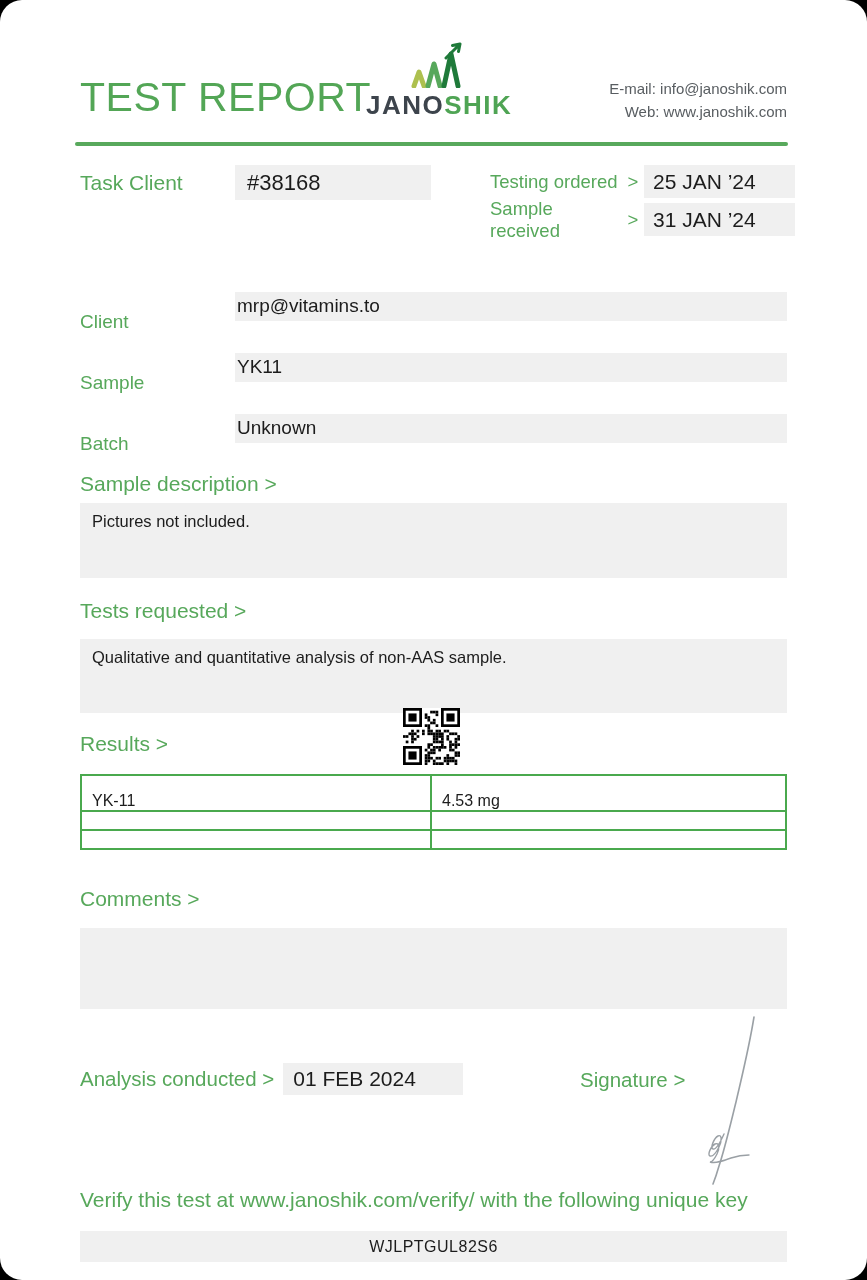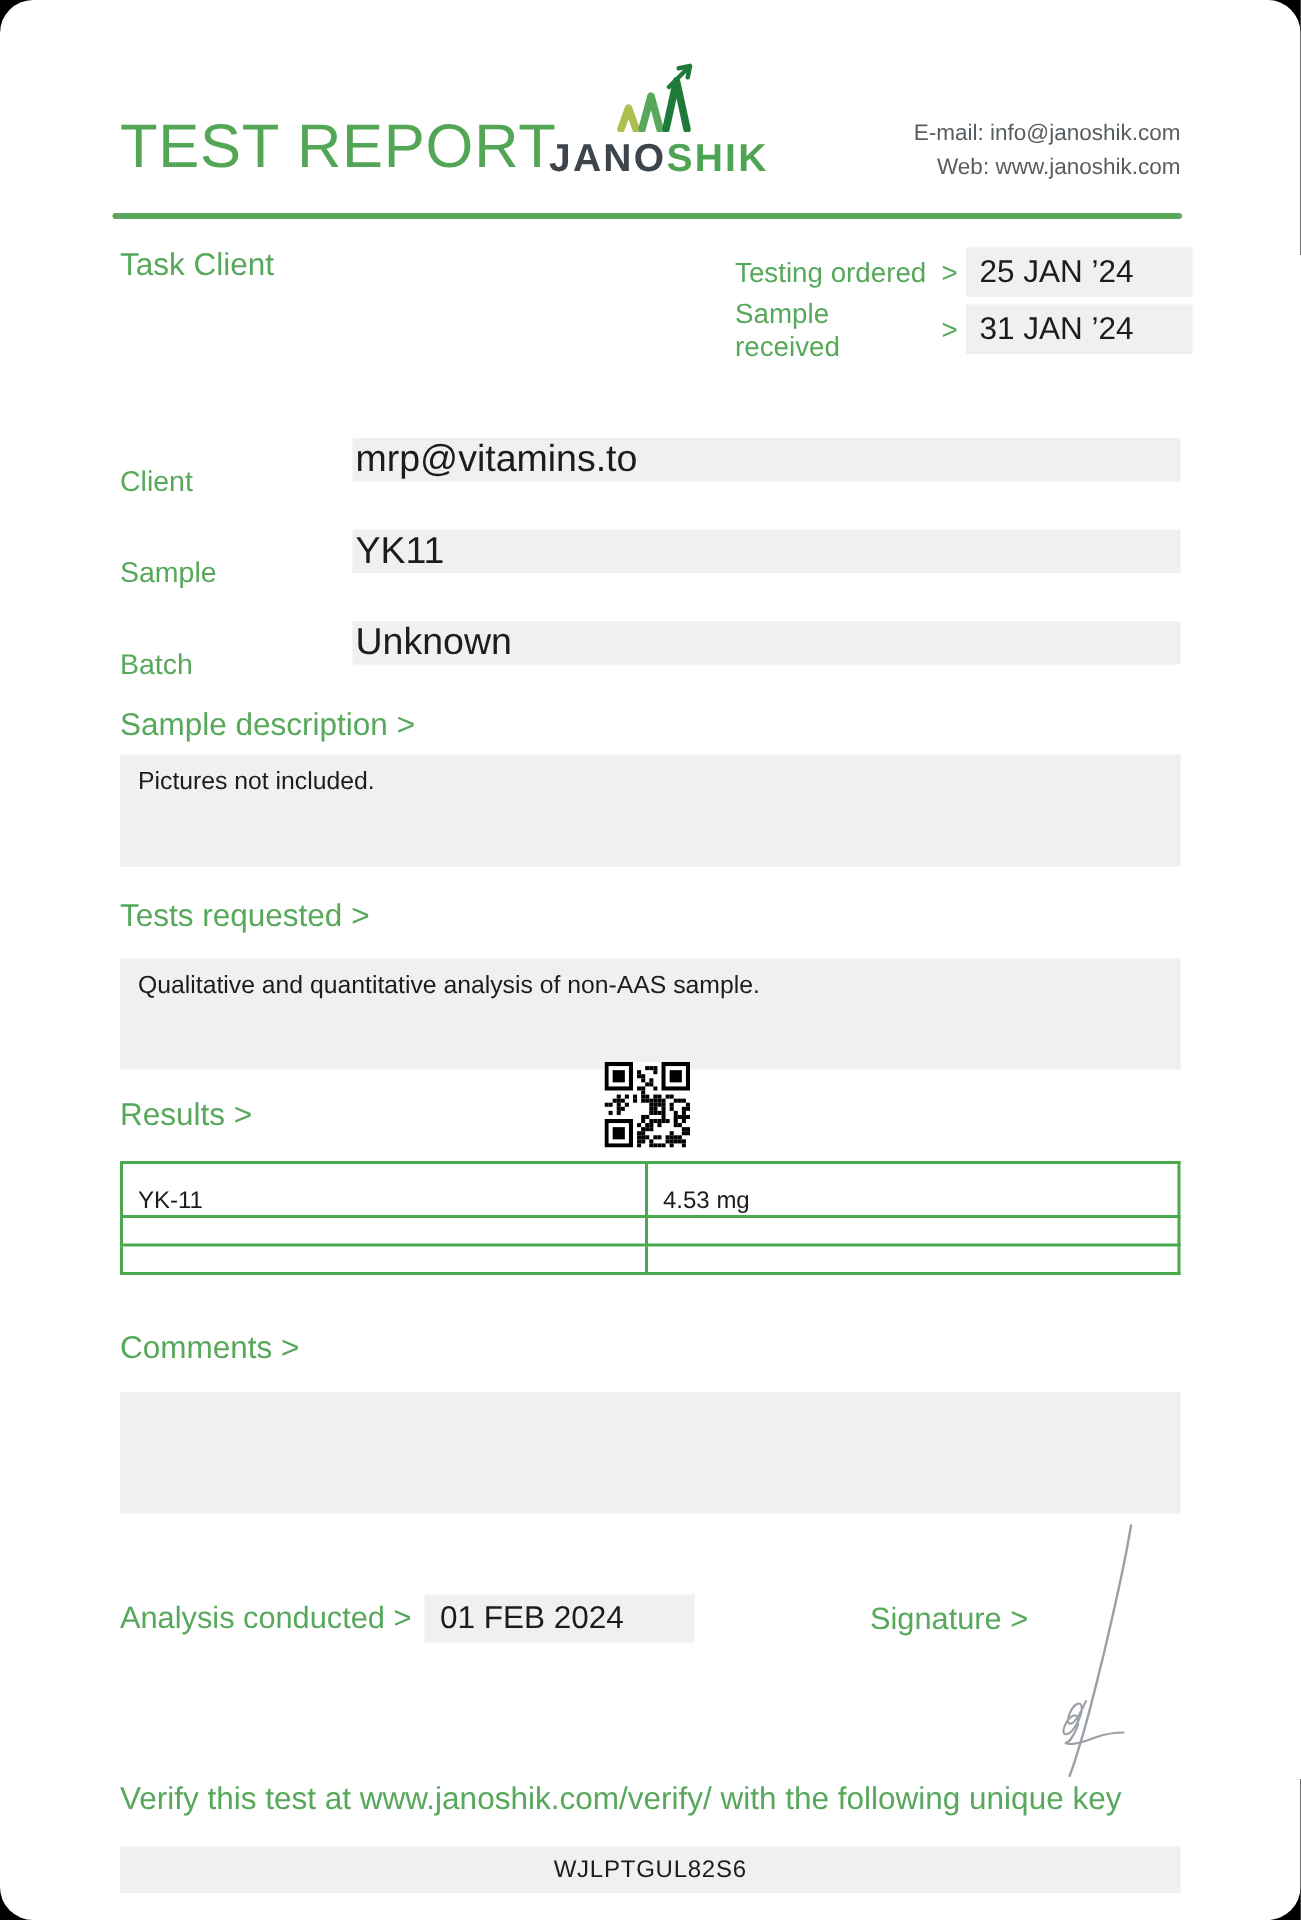--- a/index.html
+++ b/index.html
@@ -36,21 +36,21 @@
   .date-row { display:flex; align-items:center; margin-bottom:5px; height:33px; }
   .date-label { width:132px; font-size:18.5px; color:#57a85b; }
   .gt { width:22px; font-size:18.5px; color:#57a85b; text-align:center; }
   .date-box { width:151px; height:33px; display:flex; align-items:center;
               padding-left:9px; font-size:21px; }
   
   .details { position:absolute; left:80px; top:279px; width:707px; }
   .detail-row { display:flex; align-items:center; margin-bottom:7px; }
   .detail-label { width:155px; font-size:19px; color:#57a85b;margin-top:32px; }
   .detail-box { flex:1; height:29px; display:flex; align-items:center;
-                padding-left:2px; font-size:25px; }
+                padding-left:2px; font-size:19px; }
   
   .results-table { position:absolute; left:80px; top:774px; width:707px;
                    border-collapse:collapse; }
   .results-table td { border:2px solid #4aa94e; height:19px;
                       padding:16px 0 0 10px; font-size:16px; }
   .results-table td.c1 { width:350px; }
   
   .qr { position:absolute; left:403px; top:708px; width:57px; height:57px; }
   
   .analysis-row { position:absolute; left:80px; top:1063px; display:flex; align-items:center; }
@@ -92,20 +92,21 @@
     <div>
       <span>Web:</span>
       <span>www.janoshik.com</span>
     </div>
   </div>
 
   <div class="rule"></div>
 
   <div class="task-left">
     <span class="task-label">Task Client</span>
+    <span class="task-box gbox">#38168</span>
   </div>
 
   <div class="dates">
     <div class="date-row">
       <span class="date-label">Testing ordered</span>
       <span class="gt">&gt;</span>
       <span class="date-box gbox">25 JAN ’24</span>
     </div>
     <div class="date-row">
       <span class="date-label">Sample received</span>

